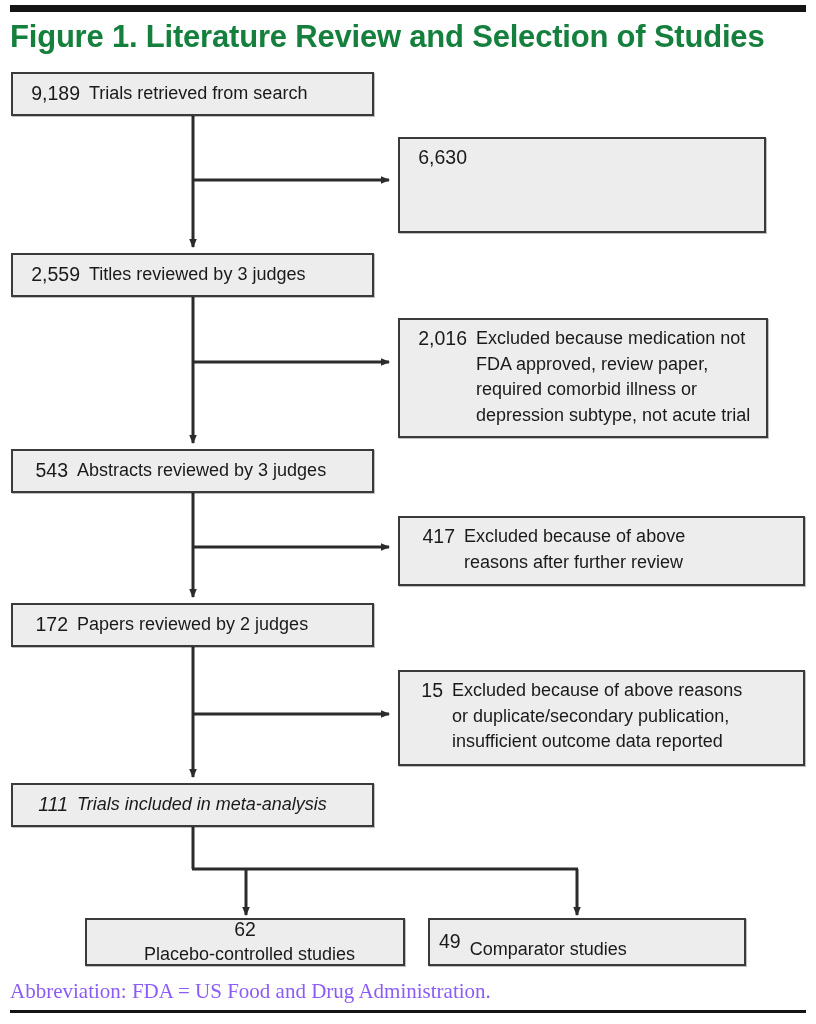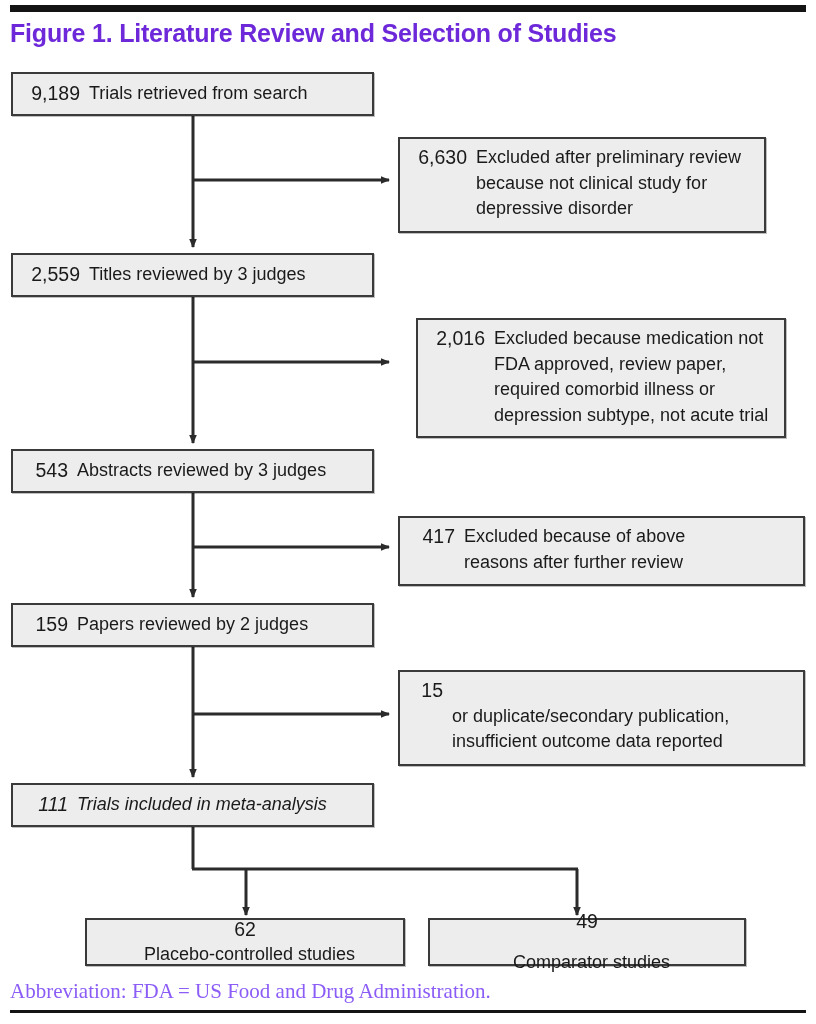--- a/index.html
+++ b/index.html
@@ -36,24 +36,24 @@
     width: 796px;
     height: 3px;
     background: #141414;
   }
 
   
   .fig-title {
     position: absolute;
     left: 10px;
     top: 19px;
-    font-size: 25px;
+    font-size: 31px;
     font-weight: bold;
     letter-spacing: -0.2px;
-    color: #6d28d9;
+    color: #15803d;
     white-space: nowrap;
   }
 
   
   .node {
     position: absolute;
     box-sizing: border-box;
     background: #ededed;
     border: 2px solid #3a3a3a;
     box-shadow: 1px 1px 0 rgba(0,0,0,0.25);
@@ -159,44 +159,39 @@
 
   <div class="node" style="left:11px; top:449px; width:363px; height:44px;">
     <div class="node-inner center-v">
       <span class="node-num num-w-mid">543</span>
       <span class="node-text">Abstracts reviewed by 3 judges</span>
     </div>
   </div>
 
   <div class="node" style="left:11px; top:603px; width:363px; height:44px;">
     <div class="node-inner center-v">
-      <span class="node-num num-w-mid">159</span>
+      <span class="node-num num-w-mid">172</span>
       <span class="node-text">Papers reviewed by 2 judges</span>
     </div>
   </div>
 
   <div class="node" style="left:11px; top:783px; width:363px; height:44px;font-style:italic;">
     <div class="node-inner center-v">
       <span class="node-num num-w-mid">111</span>
       <span class="node-text">Trials included in meta-analysis</span>
     </div>
   </div>
 
   <div class="node" style="left:398px; top:137px; width:368px; height:96px;">
     <div class="node-inner">
       <span class="node-num num-w-wide">6,630</span>
-      <span class="node-text">
-        <span>Excluded after preliminary review</span><br>
-        <span>because not clinical study for</span><br>
-        <span>depressive disorder</span>
-      </span>
-    </div>
-  </div>
-
-  <div class="node" style="left:416px; top:318px; width:370px; height:120px;">
+    </div>
+  </div>
+
+  <div class="node" style="left:398px; top:318px; width:370px; height:120px;">
     <div class="node-inner">
       <span class="node-num num-w-wide">2,016</span>
       <span class="node-text">
         <span>Excluded because medication not</span><br>
         <span>FDA approved, review paper,</span><br>
         <span>required comorbid illness or</span><br>
         <span>depression subtype, not acute trial</span>
       </span>
     </div>
   </div>
@@ -208,36 +203,36 @@
         <span>Excluded because of above</span><br>
         <span>reasons after further review</span>
       </span>
     </div>
   </div>
 
   <div class="node" style="left:398px; top:670px; width:407px; height:96px;">
     <div class="node-inner">
       <span class="node-num num-w-nar">15</span>
       <span class="node-text">
-        <br>
+        <span>Excluded because of above reasons</span><br>
         <span>or duplicate/secondary publication,</span><br>
         <span>insufficient outcome data reported</span>
       </span>
     </div>
   </div>
 
   <div class="node" style="left:85px; top:918px; width:320px; height:48px;">
     <div class="node-inner center-v" style="justify-content:center;flex-direction:column;">
       <span class="node-num" style="width:auto;">62</span>
       <span class="node-text" style="flex:0 0 auto;">Placebo-controlled studies</span>
     </div>
   </div>
 
   <div class="node" style="left:428px; top:918px; width:318px; height:48px;">
-    <div class="node-inner center-v" style="justify-content:center;flex-direction:column;">
+    <div class="node-inner center-v" style="justify-content:flex-start;">
       <span class="node-num" style="width:auto;">49</span>
       <span class="node-text" style="flex:0 0 auto;margin-top:16px;">Comparator studies</span>
     </div>
   </div>
 
   <div class="footnote">Abbreviation: FDA = US Food and Drug Administration.</div>
 
   <div class="bottom-rule"></div>
 
 </div>

